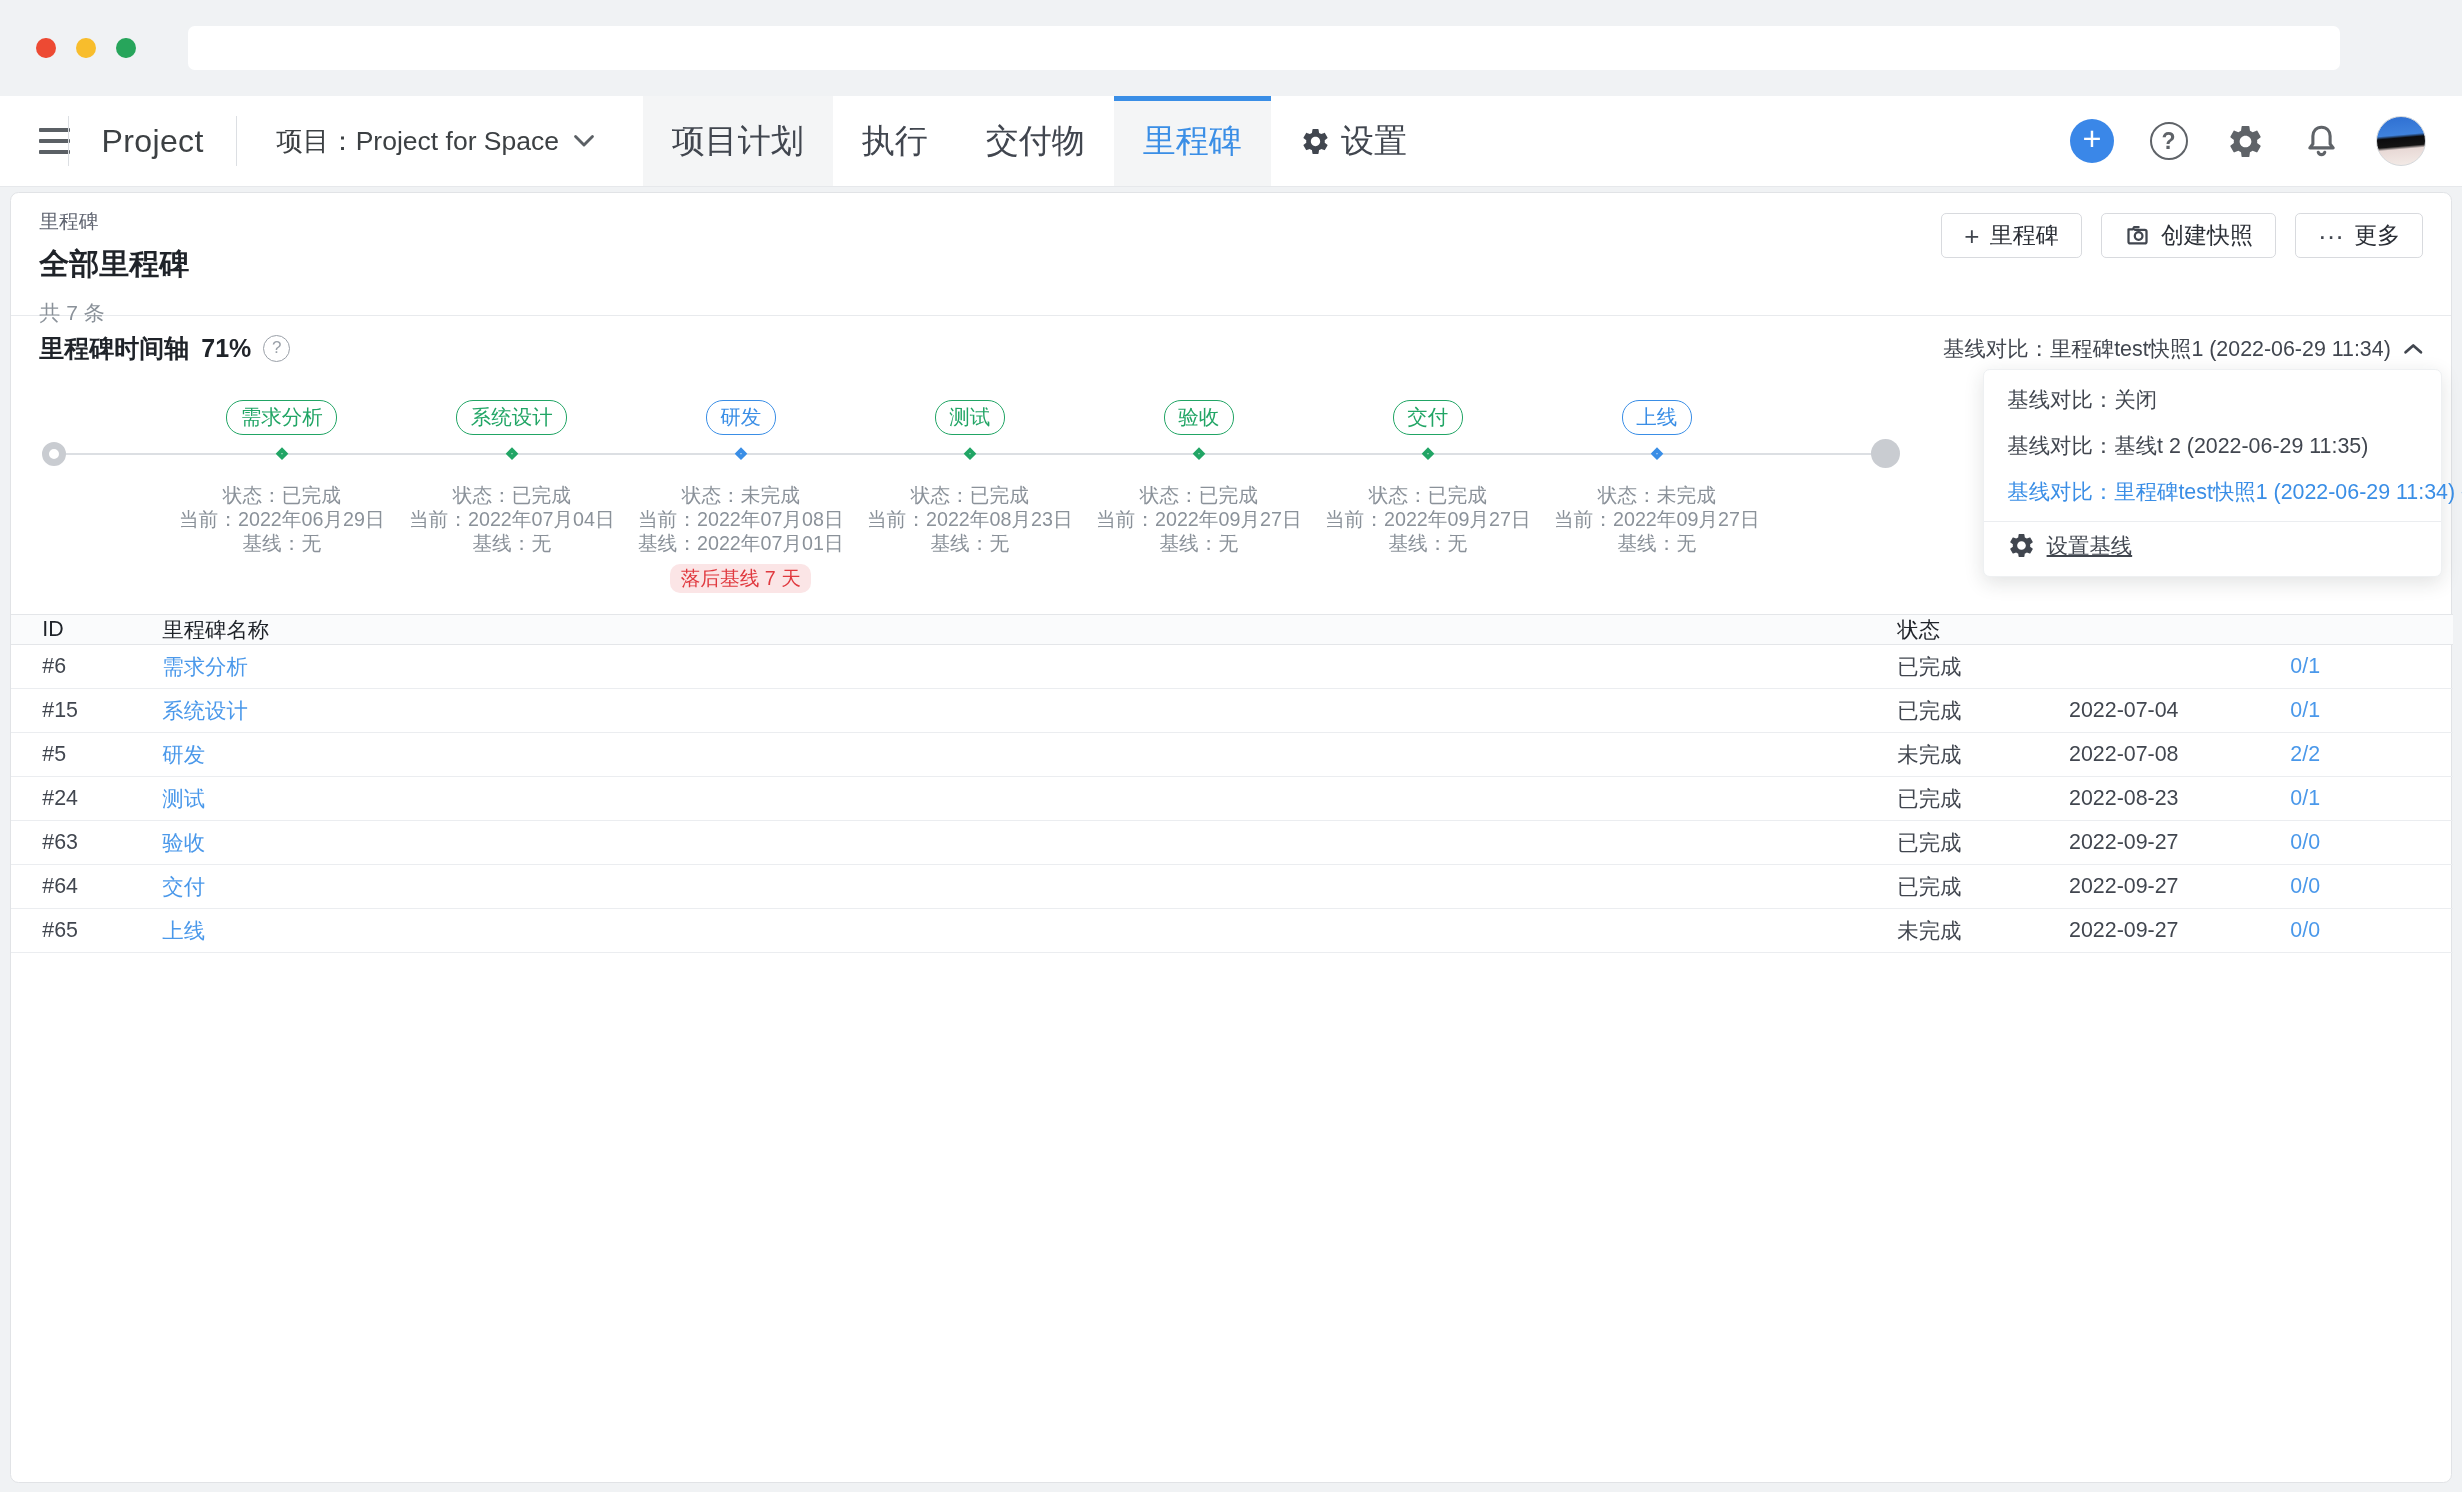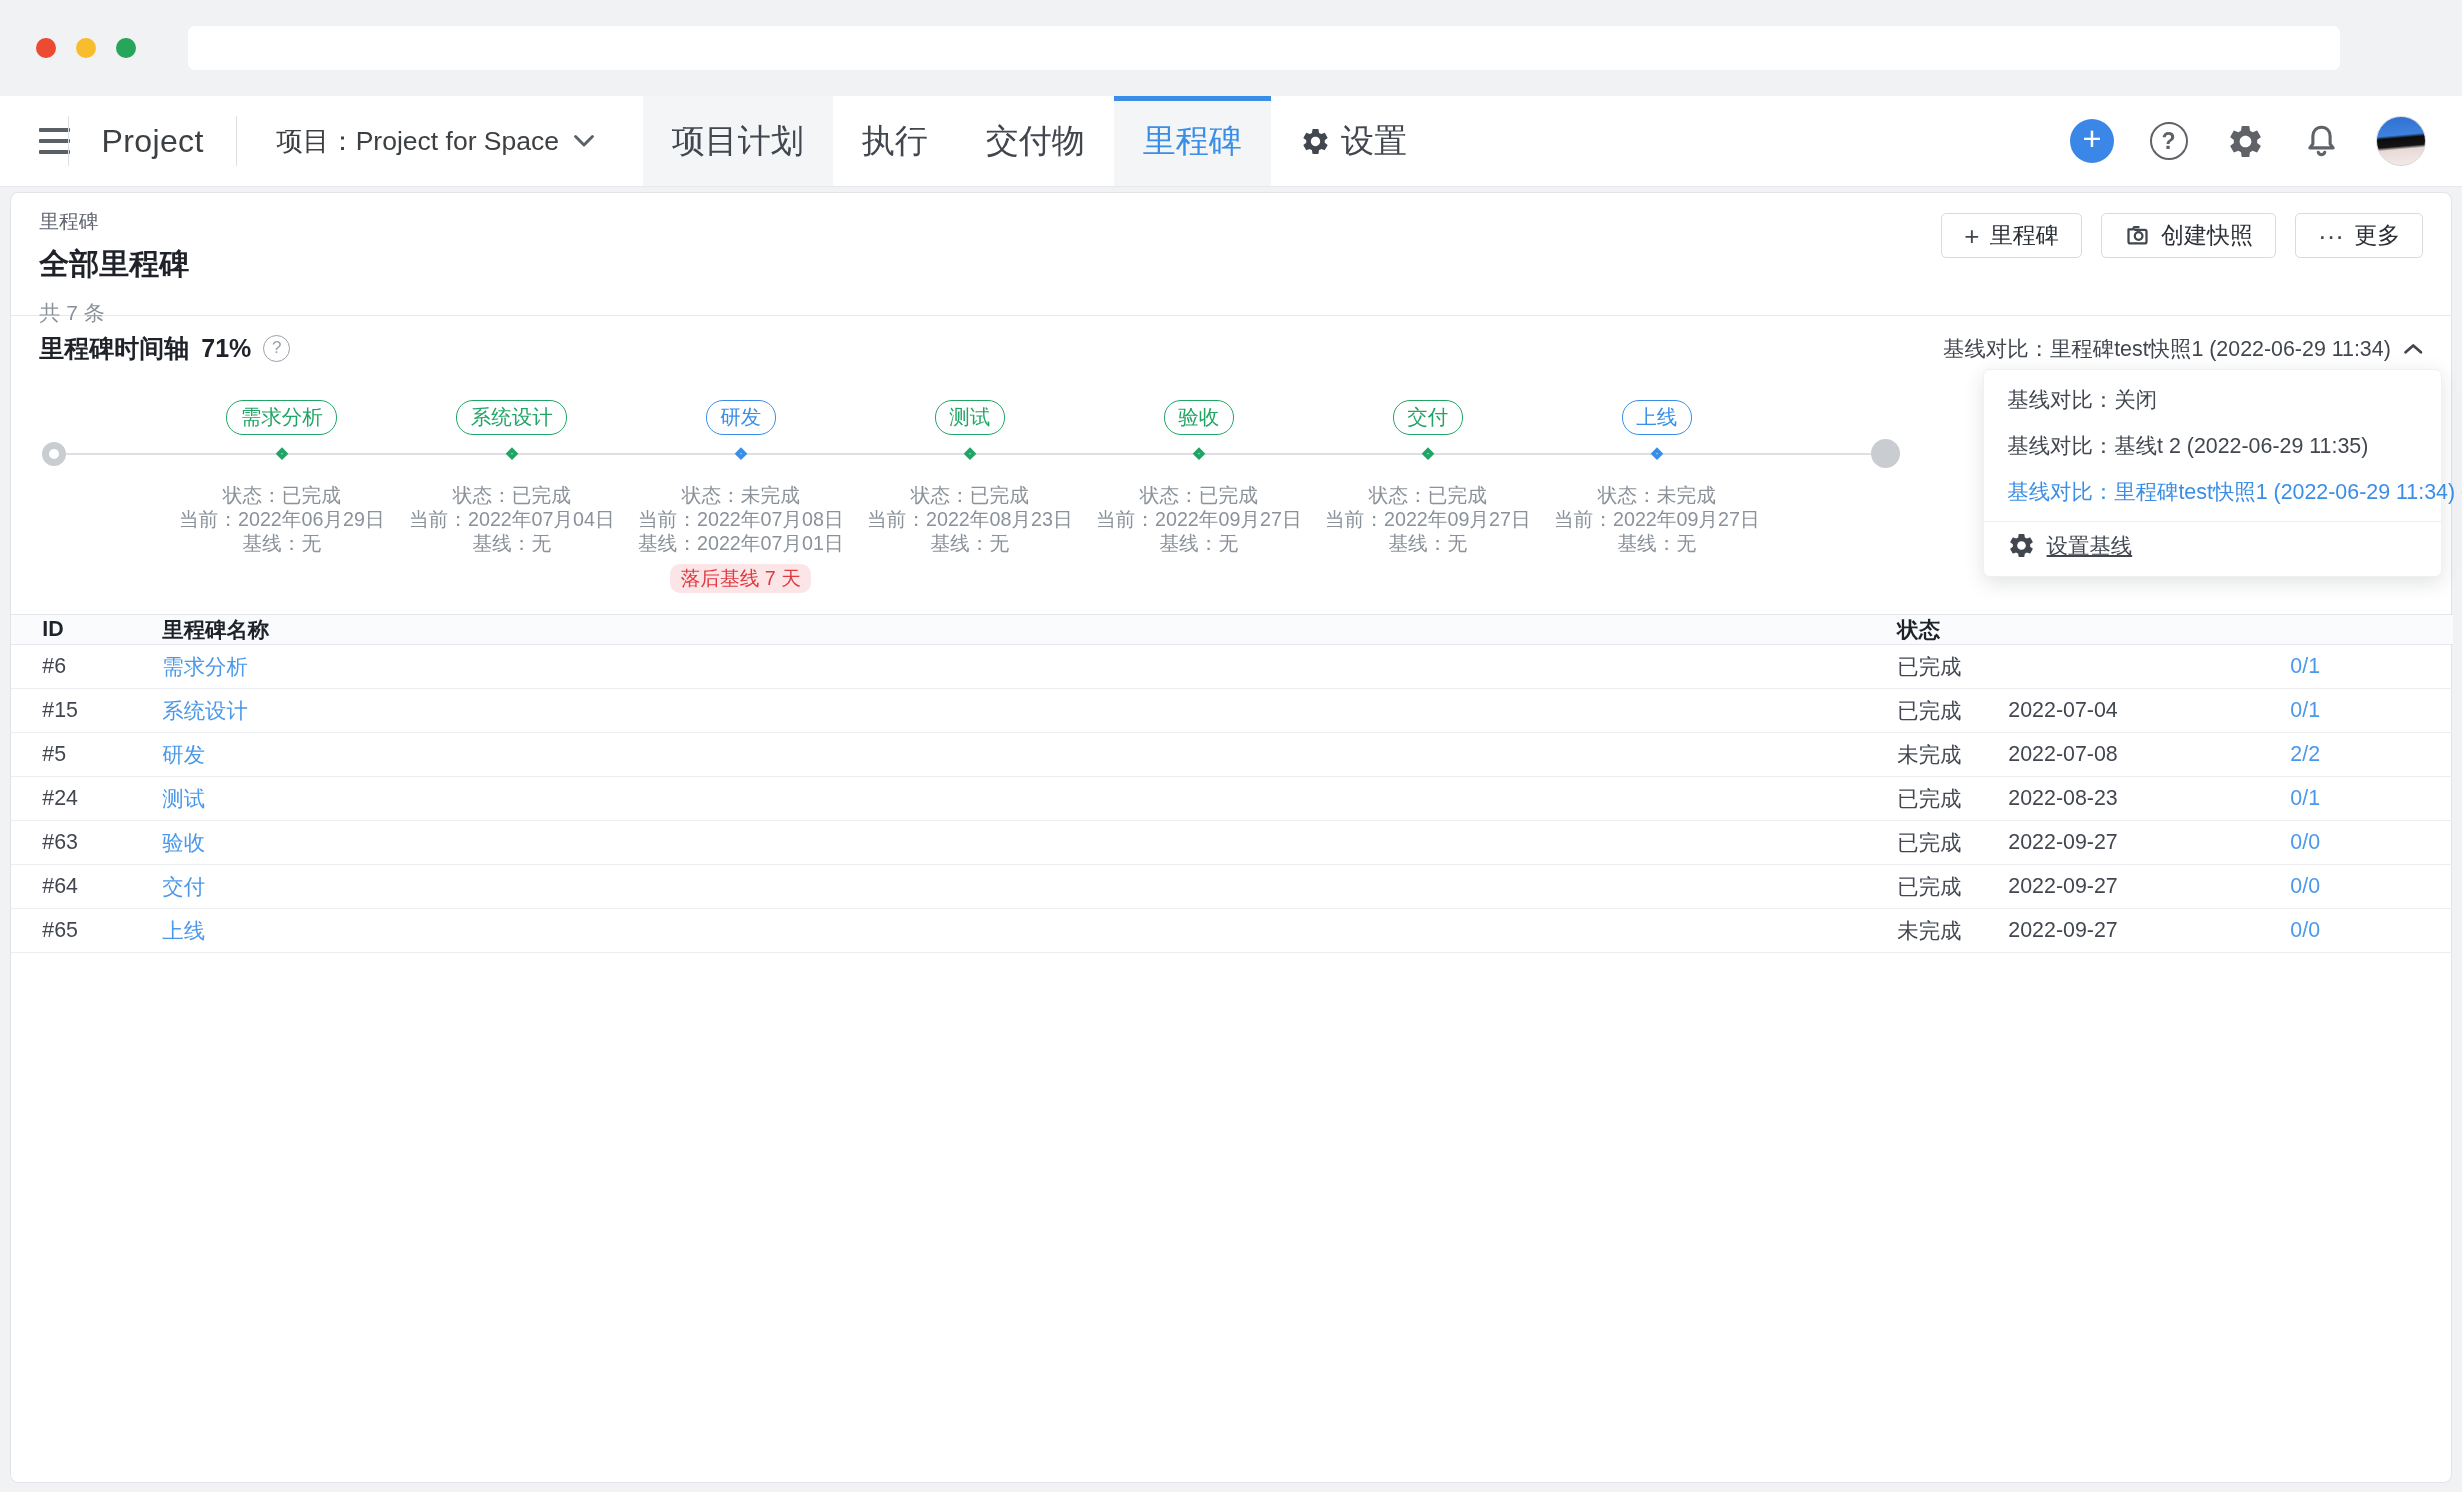--- a/index.html
+++ b/index.html
@@ -54,26 +54,26 @@
   .ms-pill { display:inline-block; margin-top:19px; border:1.7px solid; border-radius:17px; padding:2.6px 13.7px; font-size:20.5px; background:#fff; }
   .ms.green .ms-pill { border-color:#21a565; color:#21a565; }
   .ms.blue  .ms-pill { border-color:#3a8ee6; color:#3a8ee6; }
   .ms-node { position:absolute; left:50%; top:73px; width:9.4px; height:9.4px; transform:translate(-50%,-50%) rotate(45deg); background:#fff; border:4.3px solid; }
   .ms.green .ms-node { border-color:#21a565; }
   .ms.blue  .ms-node { border-color:#3a8ee6; }
   .ms-info { margin-top:48px; font-size:19.7px; color:#8a9199; line-height:24px; }
   .ms-badge { display:inline-block; margin-top:8.5px; background:#fbe5e6; color:#e0393f; font-size:19.7px; border-radius:10px; padding:2.6px 10.3px; }
   
   table.grid { width:100%; border-collapse:collapse; table-layout:fixed; }
-  .grid th { background:#fafbfc; border-top:0.9px solid #e4e6e9; border-bottom:0.9px solid #e4e6e9; height:25px; font-size:21.4px; color:#1f2329; text-align:left; font-weight:bold; }
+  .grid th { background:#fafbfc; border-top:0.9px solid #e4e6e9; border-bottom:0.9px solid #e4e6e9; height:25px; font-size:21.4px; color:#1f2329; text-align:left; font-weight:normal; }
   .grid td { height:44px; border-bottom:0.9px solid #ebedf0; font-size:21.4px; color:#41464f; }
   .col-id   { padding-left:31px; }
   .col-name { padding-left:31px; }
   .col-status { padding-left:41px; }
-  .col-date { }
+  .col-date { text-align:center; }
   .col-count { padding-left:51px; }
   .link { color:#4a98ea; cursor:pointer; }
   
   .dropdown { position:absolute; left:1972px; top:176px; width:459px; background:#fff; border:0.9px solid #eef0f2; border-radius:6.8px; box-shadow:0 5.1px 19px rgba(31,35,41,.13); padding:6px 0; z-index:50; }
   .dd-item { height:46px; display:flex; align-items:center; padding:0 23px; font-size:21.4px; color:#41464f; cursor:pointer; white-space:nowrap; }
   .dd-item.highlighted { background:#e8f3fd; color:#3a8ee6; }
   .dd-item.selected { color:#3a8ee6; }
   .dd-check { font-weight:bold; margin-left:3.4px; color:#3a8ee6; }
   .dd-div { height:0.9px; background:#ebedf0; margin-top:6.8px; }
   .dd-footer { height:48px; display:flex; align-items:center; gap:10.3px; padding:0 23px; font-size:21.4px; color:#41464f; cursor:pointer; }

